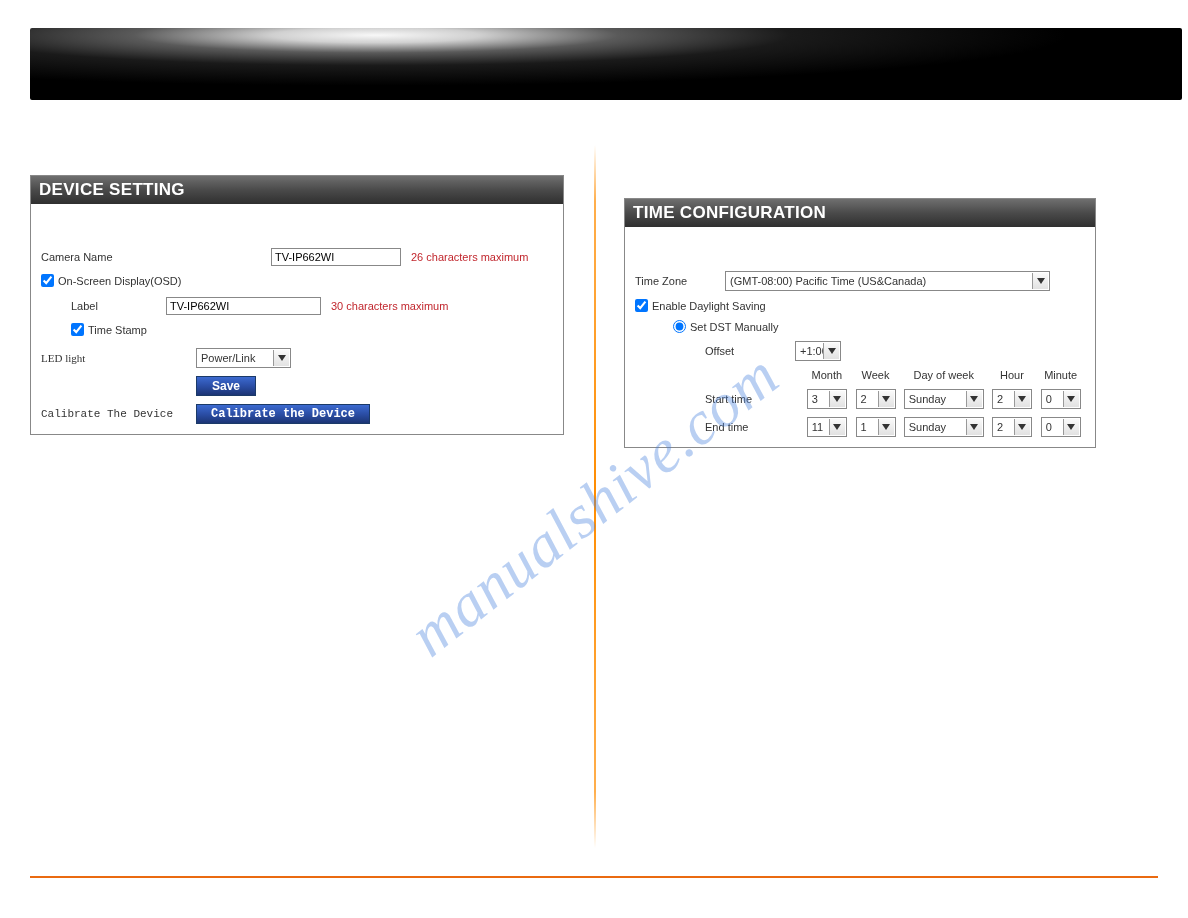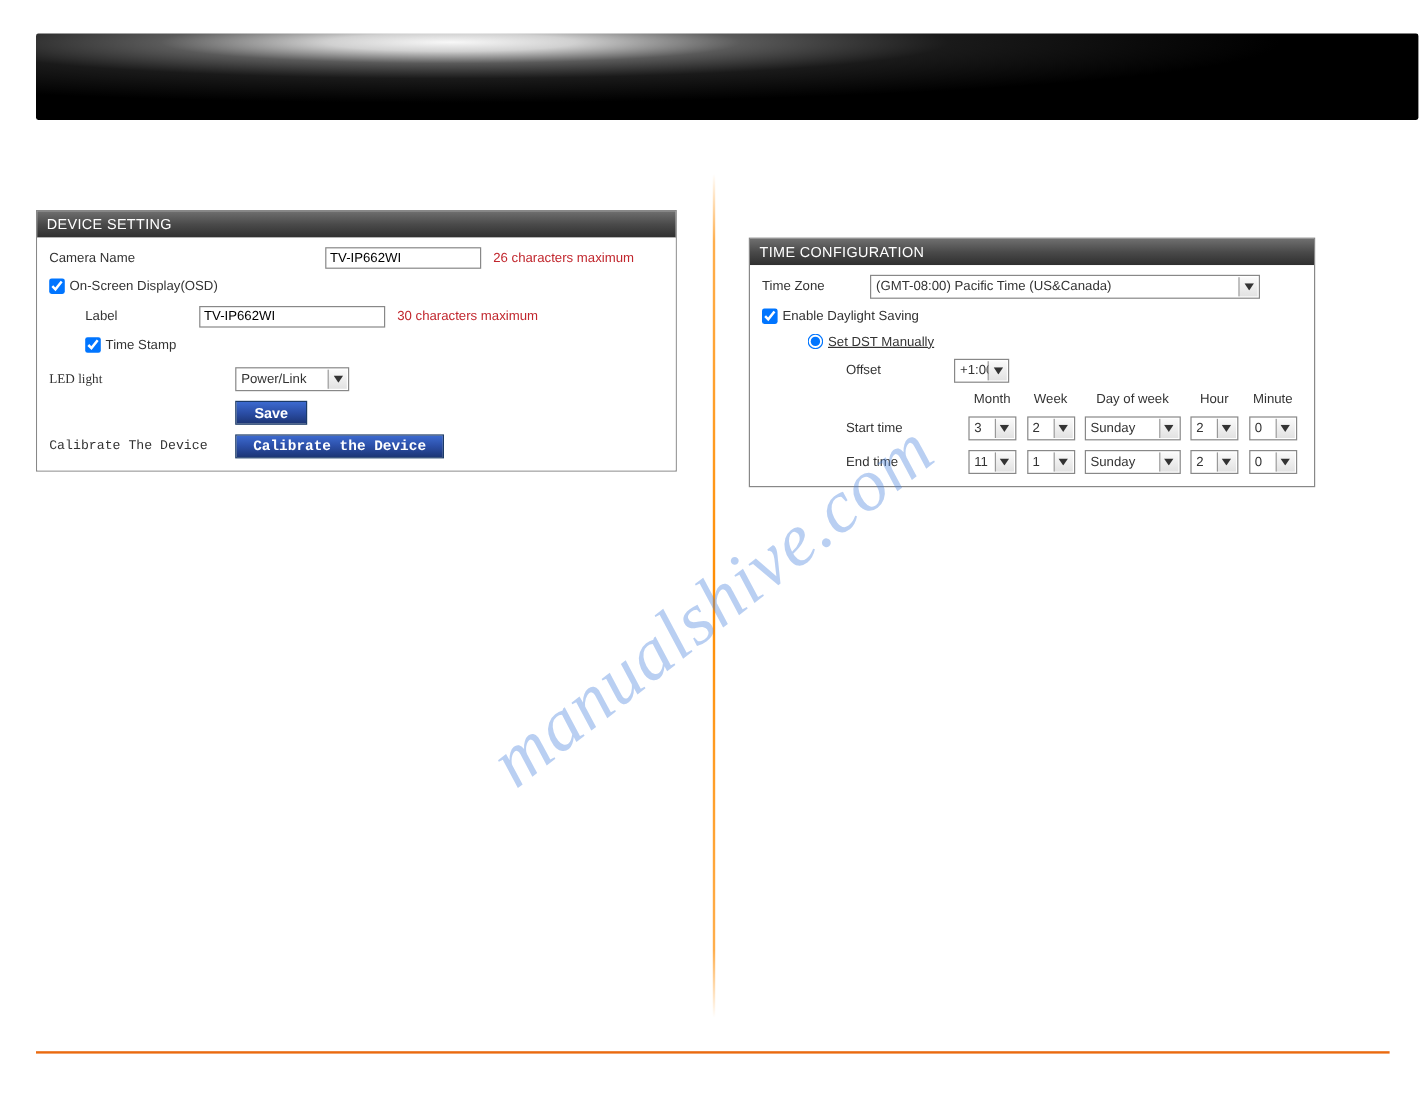--- a/index.html
+++ b/index.html
@@ -35,26 +35,26 @@
     bottom: 70px;
     width: 2px;
     background: linear-gradient(to bottom, rgba(255,140,0,0.0) 0%, rgba(255,140,0,0.7) 8%, rgba(255,140,0,1) 50%, rgba(255,140,0,0.7) 92%, rgba(255,140,0,0.0) 100%);
   }
   .panel {
     border: 1px solid #888;
   }
   .panel-header {
     background: linear-gradient(to bottom, #6f6f6f 0%, #4a4a4a 50%, #2f2f2f 100%);
     color: #fff;
-    font-weight: normal;
-    font-size: 12px;
+    font-weight: bold;
+    font-size: 17px;
     padding: 4px 8px;
     letter-spacing: 0.3px;
   }
-  .panel-body { background: #fff; padding: 8px 10px; font-size: 11px; color: #333; }
+  .panel-body { background: #fff; padding: 8px 10px; font-size: 11px; color: #333; margin-top: 36px; }
   .row { display: flex; align-items: center; margin-bottom: 8px; }
   .label-col { width: 110px; }
   .label-col-sm { width: 90px; }
   .indent1 { padding-left: 30px; }
   .text-input {
     border: 1px solid #888;
     height: 18px;
     padding: 1px 3px;
     font-size: 11px;
   }
@@ -199,21 +199,21 @@
         </div>
 
         <div class="row">
           <label style="display:flex;align-items:center;">
             <input type="checkbox" checked="" style="">
             <span>Enable Daylight Saving</span>
           </label>
         </div>
 
 
-        <div class="row" style="padding-left:38px;text-decoration:underline;">
+        <div class="row" style="padding-left:38px;">
           <label style="display:flex;align-items:center;">
             <input type="radio" name="dstmode" checked="" style="">
             <span>Set DST Manually</span>
           </label>
         </div>
 
         <div class="row" style="padding-left:70px;">
           <div style="width:90px;">Offset</div>
           <div class="select mini-select">
             <span>+1:00</span>

